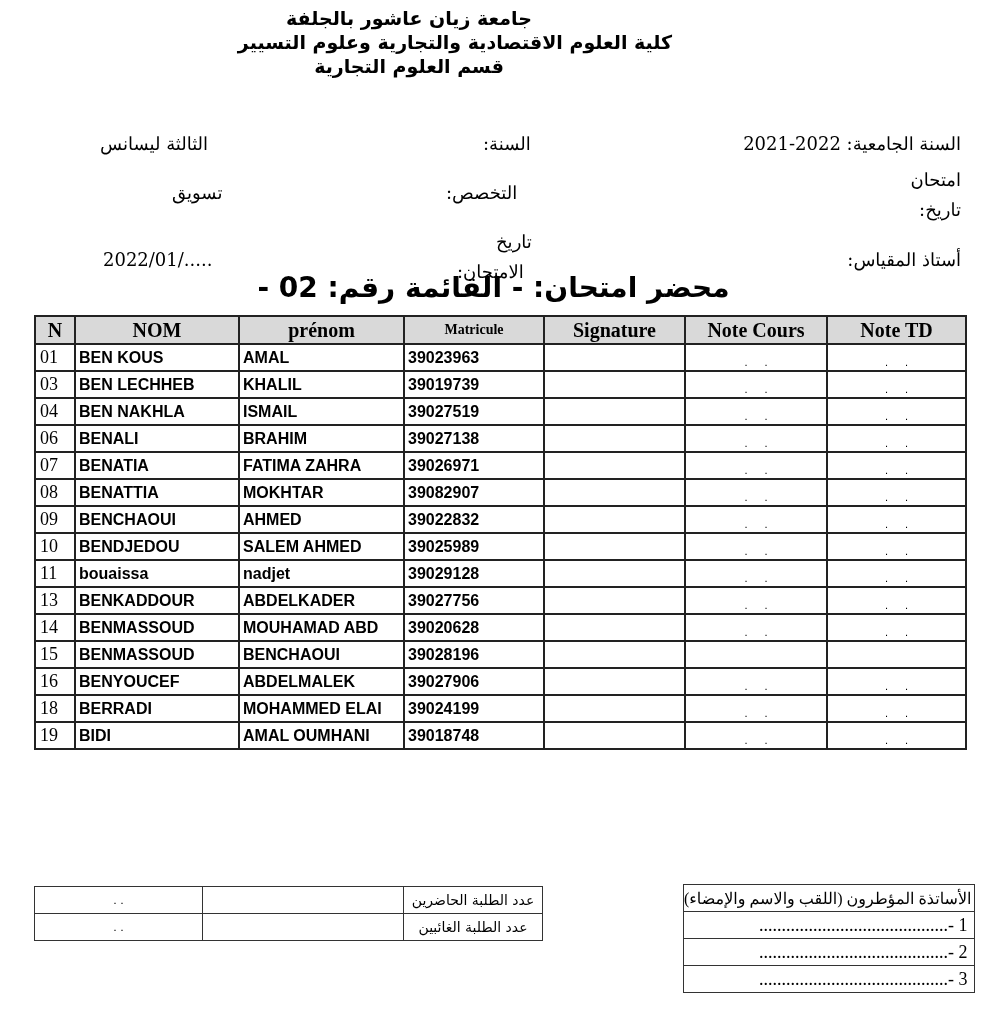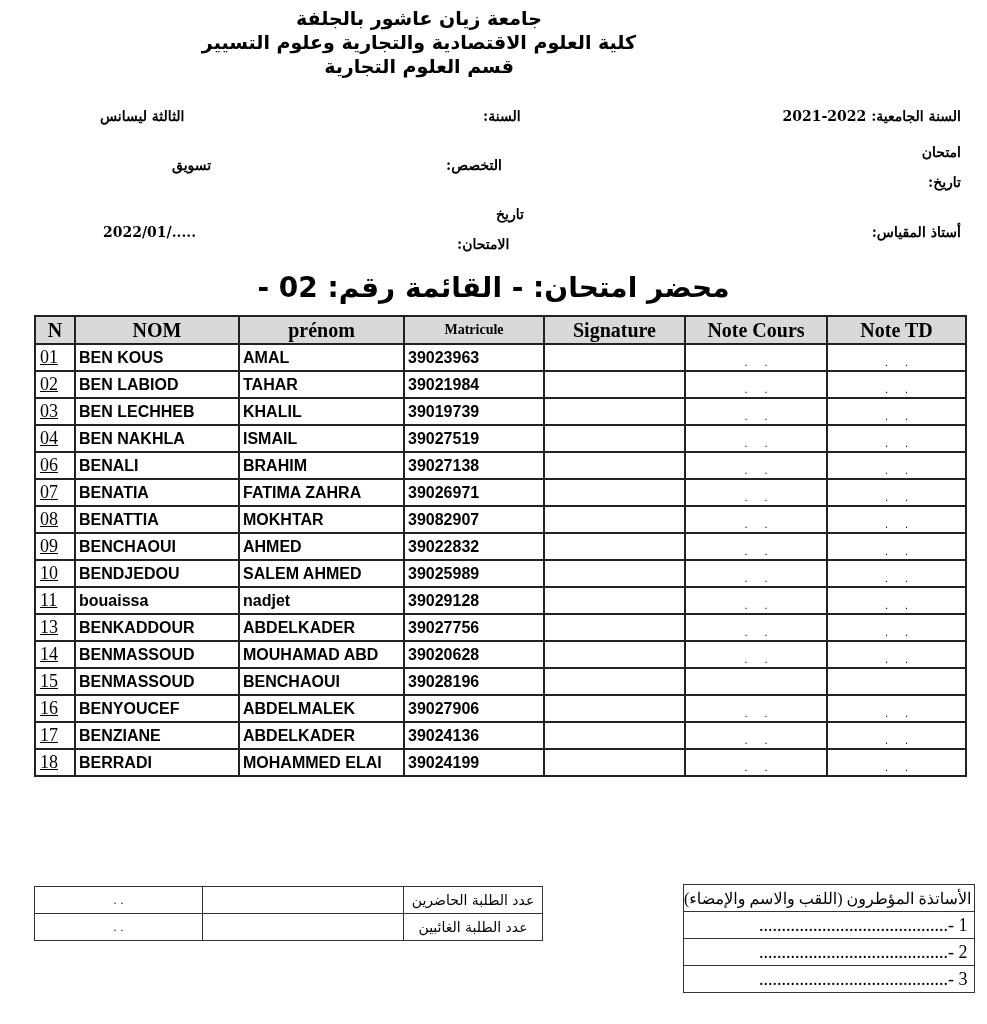--- a/index.html
+++ b/index.html
@@ -1,43 +1,43 @@
 <!DOCTYPE html>
 <html><head>
 <meta charset="utf-8">
 <style>
   html, body { margin: 0; padding: 0; background: #ffffff; }
   body { width: 987px; height: 1024px; position: relative; overflow: hidden; color: #000; font-family: "DejaVu Sans", sans-serif; }
-  .hdr-line { position: absolute; left: 0; width: 818px; text-align: center; font-family: "DejaVu Sans", sans-serif; font-weight: bold; font-size: 19px; line-height: 24px; direction: rtl; padding-left: 10px; }
-  .meta { position: absolute; font-family: "DejaVu Serif", serif; font-weight: bold; font-size: 14px; direction: rtl; white-space: nowrap; }
+  .hdr-line { position: absolute; left: 0; width: 818px; text-align: center; font-family: "DejaVu Sans", sans-serif; font-weight: bold; font-size: 19px; line-height: 24px; direction: rtl; }
+  .meta { position: absolute; font-family: "DejaVu Serif", serif; font-weight: normal; font-size: 18px; direction: rtl; white-space: nowrap; margin-top: 25px; }
   .meta-ltr { direction: ltr; }
   .title { position: absolute; left: 0; width: 987px; top: 268px; text-align: center; font-family: "DejaVu Sans", sans-serif; font-weight: bold; font-size: 28px; line-height: 40px; direction: rtl; }
 
   table.grid { position: absolute; left: 34px; top: 315px; border-collapse: collapse; table-layout: fixed; }
   table.grid th, table.grid td { border: 2px solid #222; padding: 0; height: 25px; overflow: hidden; white-space: nowrap; }
   table.grid th { background: #d9d9d9; font-family: "Liberation Serif", serif; font-weight: bold; font-size: 20px; height: 26px; text-align: center; }
   table.grid th.small { font-size: 14px; }
-  table.grid td.n { font-family: "Liberation Serif", serif; font-size: 18px; padding-left: 4px; text-decoration: underline; }
+  table.grid td.n { font-family: "Liberation Serif", serif; font-size: 18px; padding-left: 4px; }
   table.grid td.txt { font-family: "Liberation Sans", sans-serif; font-weight: bold; font-size: 16px; padding-left: 3px; }
   table.grid td.note { text-align: center; font-family: "Liberation Sans", sans-serif; font-size: 11px; vertical-align: bottom; letter-spacing: 0; }
   .dots { display: inline-block; padding-bottom: 2px; }
 
   table.count { position: absolute; left: 34px; top: 886px; border-collapse: collapse; table-layout: fixed; }
   table.count td { border: 1.5px solid #333; height: 26px; font-family: "DejaVu Sans", sans-serif; font-size: 14px; direction: rtl; text-align: center; padding: 0; }
   table.count td.dots-cell { font-size: 11px; direction: ltr; }
 
   table.prof { position: absolute; left: 683px; top: 884px; border-collapse: collapse; table-layout: fixed; }
   table.prof td { border: 1.5px solid #333; height: 26px; padding: 0 6px 0 0; font-family: "Liberation Serif", serif; font-size: 18px; white-space: nowrap; overflow: hidden; text-align: right; }
   table.prof td.head { font-family: Liberation Serif, serif; font-size: 16px; direction: rtl; text-align: right; padding-right: 2px; }
 </style>
 </head>
 <body>
 
 <div class="hdr-line" style="top:6px;">جامعة زيان عاشور بالجلفة</div>
-<div class="hdr-line" style="top:30px;">كلية العلوم الاقتصادية والتجارية وعلوم التسيير</div>
+<div class="hdr-line" style="top:30px;margin-left:46px;">كلية العلوم الاقتصادية والتجارية وعلوم التسيير</div>
 <div class="hdr-line" style="top:54px;">قسم العلوم التجارية</div>
 
 <div class="meta" style="right:26px; top:108px;">
   <span>السنة الجامعية:</span>
   <span class="meta-ltr" style="unicode-bidi:isolate;">2021-2022</span>
 </div>
 <div class="meta" style="left:483px; top:108px;">السنة:</div>
 <div class="meta" style="left:100px; top:108px;">الثالثة ليسانس</div>
 
 <div class="meta" style="right:26px; top:144px;">امتحان</div>
@@ -77,29 +77,20 @@
       <tr>
         <td class="n">01</td>
         <td class="txt">BEN KOUS</td>
         <td class="txt">AMAL</td>
         <td class="txt">39023963</td>
         <td class="sig"></td>
         <td class="note"><span class="dots" style="word-spacing: 14px;">. .</span></td>
         <td class="note"><span class="dots" style="word-spacing: 14px;">. .</span></td>
       </tr>
       <tr>
-        <td class="n">02</td>
-        <td class="txt">BEN LABIOD</td>
-        <td class="txt">TAHAR</td>
-        <td class="txt">39021984</td>
-        <td class="sig"></td>
-        <td class="note"><span class="dots" style="word-spacing: 14px;">. .</span></td>
-        <td class="note"><span class="dots" style="word-spacing: 14px;">. .</span></td>
-      </tr>
-      <tr>
         <td class="n">03</td>
         <td class="txt">BEN LECHHEB</td>
         <td class="txt">KHALIL</td>
         <td class="txt">39019739</td>
         <td class="sig"></td>
         <td class="note"><span class="dots" style="word-spacing: 14px;">. .</span></td>
         <td class="note"><span class="dots" style="word-spacing: 14px;">. .</span></td>
       </tr>
       <tr>
         <td class="n">04</td>
@@ -194,33 +185,33 @@
       <tr>
         <td class="n">16</td>
         <td class="txt">BENYOUCEF</td>
         <td class="txt">ABDELMALEK</td>
         <td class="txt">39027906</td>
         <td class="sig"></td>
         <td class="note"><span class="dots" style="word-spacing: 14px;">. .</span></td>
         <td class="note"><span class="dots" style="word-spacing: 14px;">. .</span></td>
       </tr>
       <tr>
-        <td class="n">17</td>
-        <td class="txt">BENZIANE</td>
-        <td class="txt">ABDELKADER</td>
-        <td class="txt">39024136</td>
-        <td class="sig"></td>
-        <td class="note"><span class="dots" style="word-spacing: 14px;">. .</span></td>
-        <td class="note"><span class="dots" style="word-spacing: 14px;">. .</span></td>
-      </tr>
-      <tr>
         <td class="n">18</td>
         <td class="txt">BERRADI</td>
         <td class="txt">MOHAMMED ELAI</td>
         <td class="txt">39024199</td>
+        <td class="sig"></td>
+        <td class="note"><span class="dots" style="word-spacing: 14px;">. .</span></td>
+        <td class="note"><span class="dots" style="word-spacing: 14px;">. .</span></td>
+      </tr>
+      <tr>
+        <td class="n">19</td>
+        <td class="txt">BIDI</td>
+        <td class="txt">AMAL OUMHANI</td>
+        <td class="txt">39018748</td>
         <td class="sig"></td>
         <td class="note"><span class="dots" style="word-spacing: 14px;">. .</span></td>
         <td class="note"><span class="dots" style="word-spacing: 14px;">. .</span></td>
       </tr>
     </tbody>
 </table>
 
 <table class="count">
   <colgroup>
       <col style="width:168px">

